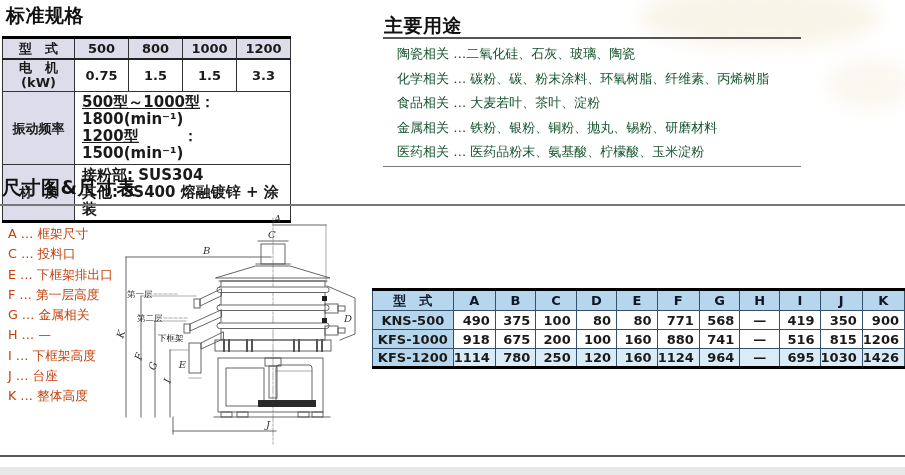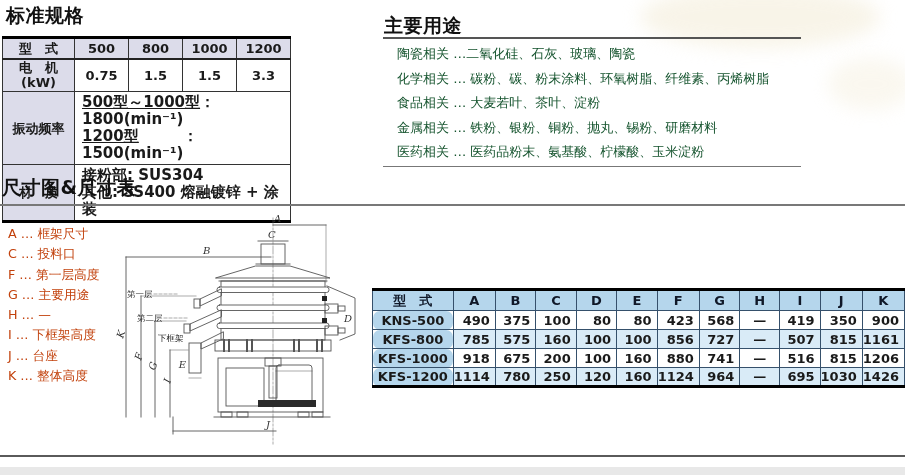--- a/index.html
+++ b/index.html
@@ -26,21 +26,21 @@
 
   
   .legend { position:absolute; left:8px; top:224px; font-size:12.7px; line-height:20.3px; color:#c2410c; }
 
   
   table.dim { position:absolute; left:372px; top:288px; border-collapse:collapse; table-layout:fixed;
               border-top:3px solid #000; border-bottom:3px solid #000; }
   table.dim th, table.dim td { border:1px solid #35506b; font-size:13px; height:19px; }
   table.dim th { background:#b5d6ec; font-weight:bold; text-align:center; padding:0; color:#101828; height:21px; }
   table.dim td { text-align:right; font-weight:bold; padding:0 5px 0 0; background:#fff; }
-  table.dim td.model { background:#b5d6ec; text-align:center; padding:0;border-radius:7px; }
+  table.dim td.model { background:#b5d6ec; text-align:center; padding:0; }
   table.dim tr.alt td { background:#d9ebf7; }
   table.dim tr.alt td.model { background:#b5d6ec; }
   table.dim td.c { text-align:center; padding:0; }
 
   
   .diag { position:absolute; left:108px; top:210px; width:285px; height:246px; }
 </style>
 </head>
 <body>
 
@@ -104,22 +104,23 @@
     <div>医药相关 … 医药品粉末、氨基酸、柠檬酸、玉米淀粉</div>
   </div>
   <div class="rule" style="left:383px;top:166px;width:418px;height:1px;background:#777;"></div>
 
   <div class="h1" style="left:2px;top:175px;">尺寸图&amp;尺寸表</div>
   <div class="rule" style="left:0;top:204px;width:905px;height:2px;background:#787878;"></div>
 
   <div class="legend">
     <div>A … 框架尺寸</div>
     <div>C … 投料口</div>
+    <div>E … 下框架排出口</div>
     <div>F … 第一层高度</div>
-    <div>G … 主要用途</div>
+    <div>G … 金属相关</div>
     <div>H … —</div>
     <div>I … 下框架高度</div>
     <div>J … 台座</div>
     <div>K … 整体高度</div>
   </div>
 
   <svg class="diag" viewBox="0 0 285 246">
     <g stroke="#555" stroke-width="0.9" fill="none" stroke-linecap="square">
 
       <line x1="165" y1="8" x2="165" y2="234" stroke-width="0.5" stroke-dasharray="8 2 2 2"></line>
@@ -247,40 +248,26 @@
         <th>J</th>
         <th>K</th>
       </tr>
       <tr>
         <td class="model">KNS-500</td>
         <td>490</td>
         <td>375</td>
         <td>100</td>
         <td>80</td>
         <td>80</td>
-        <td>423</td>
+        <td>771</td>
         <td>568</td>
         <td class="c">—</td>
         <td>419</td>
         <td>350</td>
         <td>900</td>
-      </tr>
-      <tr class="alt">
-        <td class="model">KFS-800</td>
-        <td>785</td>
-        <td>575</td>
-        <td>160</td>
-        <td>100</td>
-        <td>100</td>
-        <td>856</td>
-        <td>727</td>
-        <td class="c">—</td>
-        <td>507</td>
-        <td>815</td>
-        <td>1161</td>
       </tr>
       <tr>
         <td class="model">KFS-1000</td>
         <td>918</td>
         <td>675</td>
         <td>200</td>
         <td>100</td>
         <td>160</td>
         <td>880</td>
         <td>741</td>

